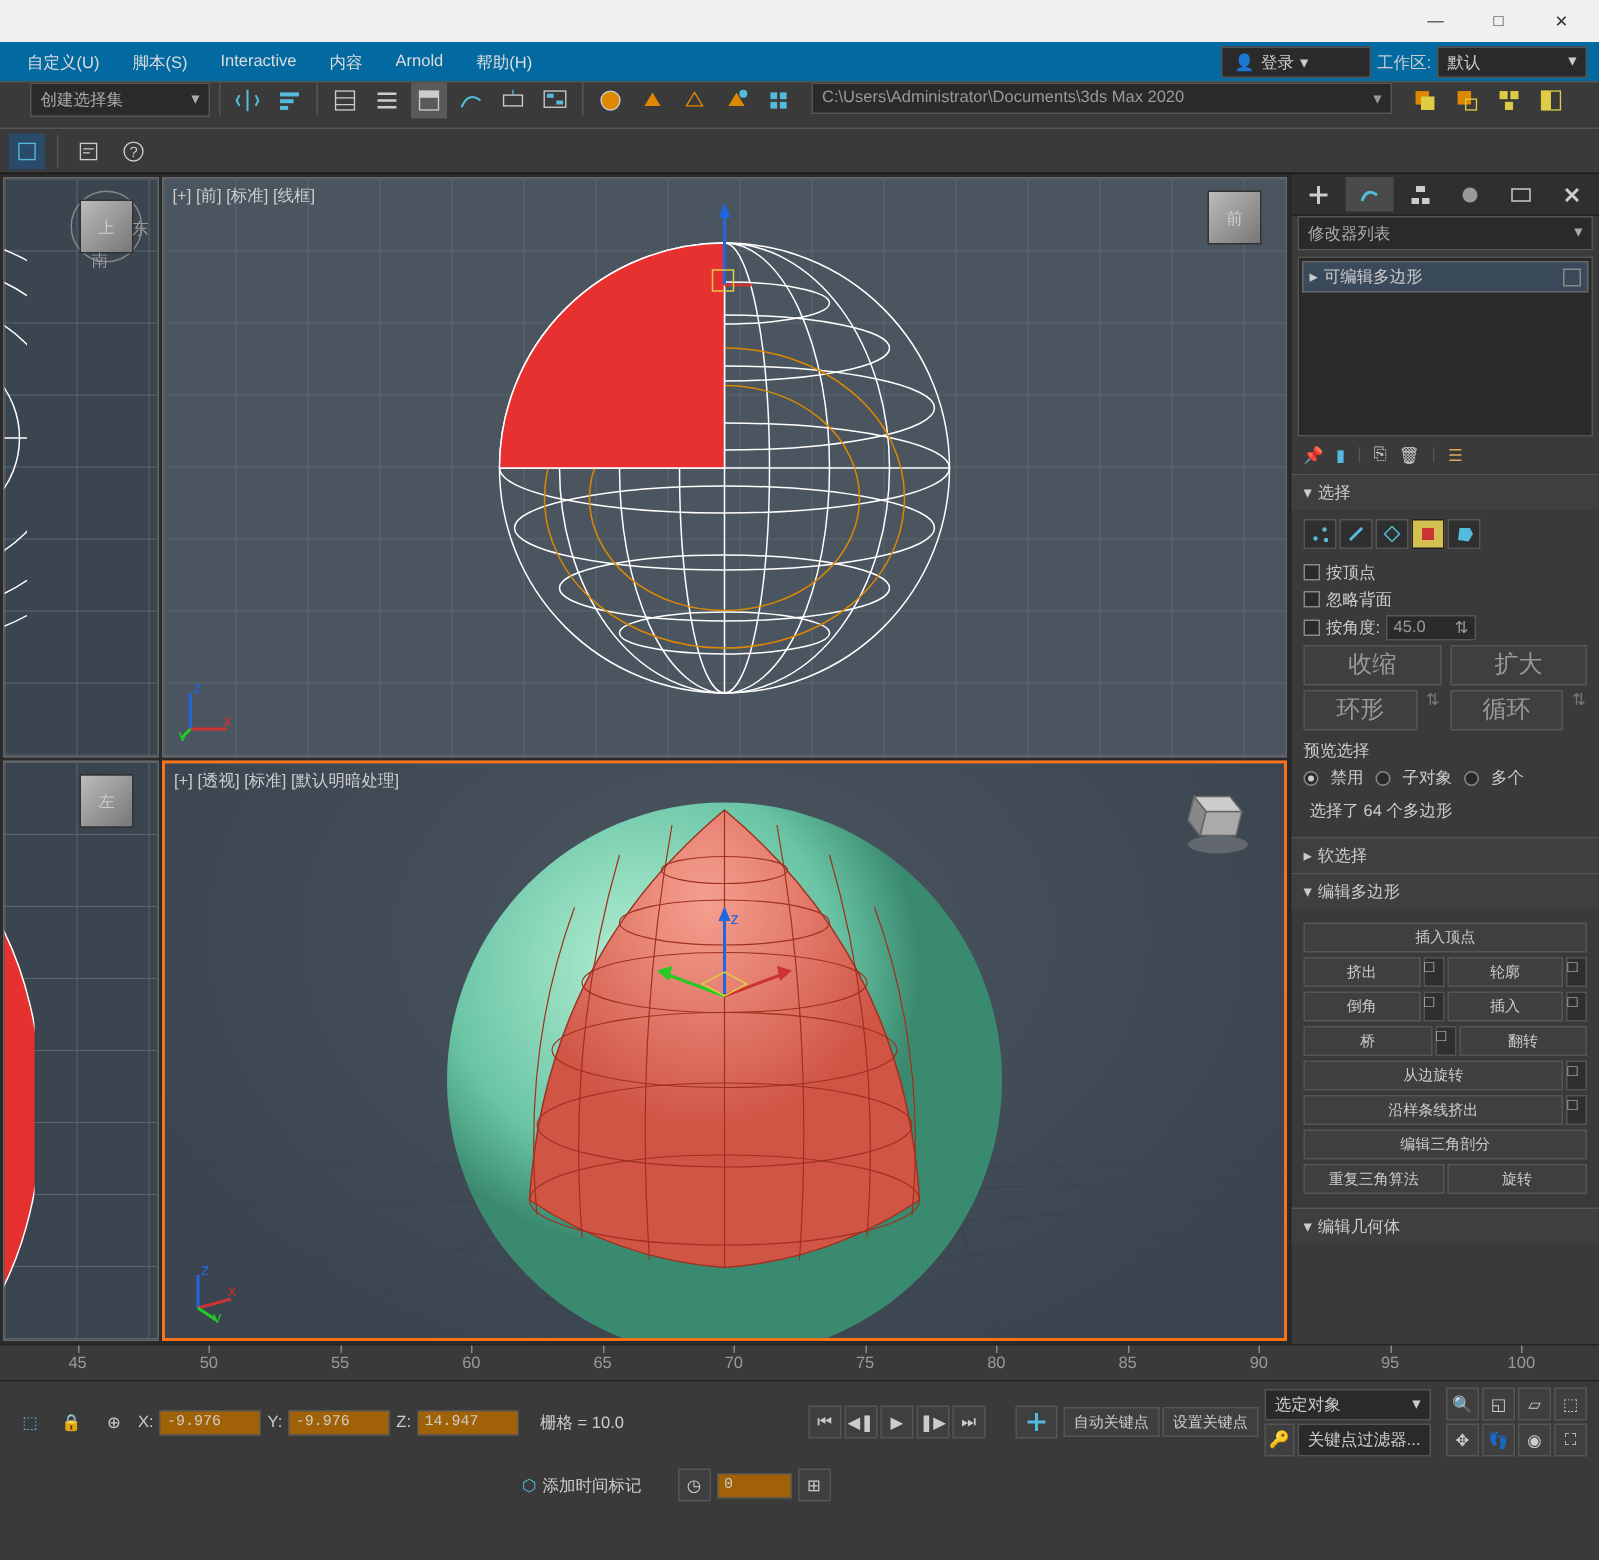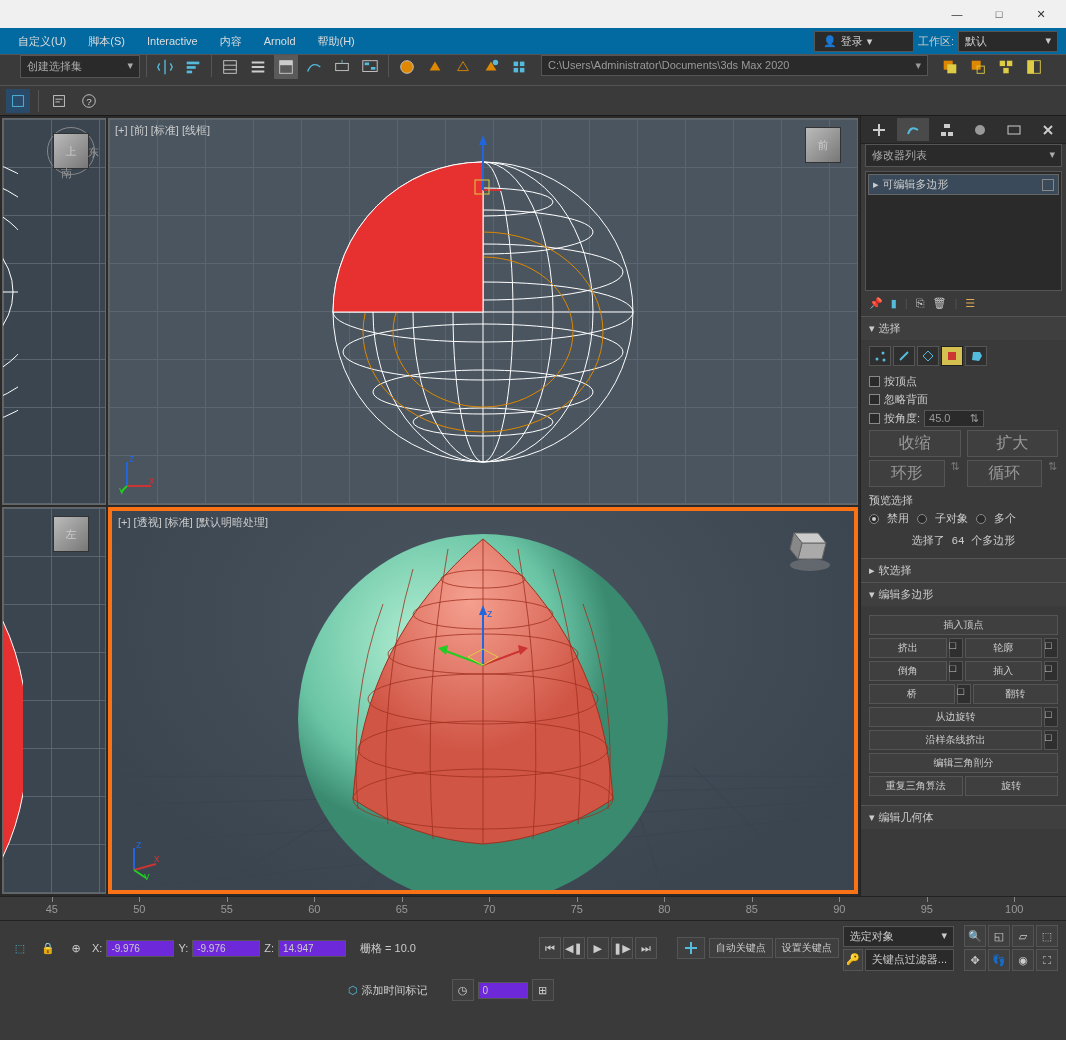--- a/index.html
+++ b/index.html
@@ -15,21 +15,21 @@
 .toolbar-dropdown { background: #2a2a2a; border: 1px solid #555; padding: 3px 6px; color: #aaa; min-width: 120px; display: flex; justify-content: space-between; }
 .toolbar-icon { width: 24px; height: 24px; display: flex; align-items: center; justify-content: center; border: 1px solid transparent; color: #ccc; }
 .toolbar-icon svg { width: 18px; height: 18px; }
 .toolbar-sep { width: 1px; height: 22px; background: #555; margin: 0 2px; }
 .path-box { background: #2a2a2a; border: 1px solid #555; padding: 3px 6px; color: #999; font-family: monospace; flex: 1; min-width: 200px; display: flex; justify-content: space-between; margin: 0 6px; }
 .subtoolbar { height: 30px; background: #3a3a3a; border-bottom: 1px solid #1a1a1a; display: flex; align-items: center; padding: 0 6px; gap: 6px; }
 .main-area { display: flex; height: 780px; }
 .viewports { flex: 1; display: flex; flex-direction: column; background: #2a2a2a; padding: 2px; gap: 2px; }
 .vp-row { display: flex; flex: 1; gap: 2px; }
 .viewport { background: #4a5560; position: relative; overflow: hidden; }
-.viewport.active { border: 4px solid #f97316; }
+.viewport.active { border: 2px solid #f97316; }
 .viewport:not(.active) { border: 1px solid #666; }
 .vp-tl { width: 104px; background: #3a4550; }
 .vp-tr { flex: 1; background: #4a5560; }
 .vp-bl { width: 104px; background: #3a4550; }
 .vp-br { flex: 1; background: #4a5560; }
 .vp-label { position: absolute; top: 4px; left: 6px; color: #ccc; font-size: 11px; z-index: 10; }
 .viewcube { position: absolute; top: 8px; right: 10px; width: 48px; height: 48px; z-index: 10; }
 .cube3d { width: 36px; height: 36px; background: linear-gradient(135deg, #bbb, #777); transform: rotate(0deg); border: 1px solid #333; margin: auto; }
 .sidepanel { width: 206px; background: #3a3a3a; border-left: 1px solid #222; display: flex; flex-direction: column; }
 .side-tabs { display: flex; height: 28px; background: #2f2f2f; border-bottom: 1px solid #222; gap: 2px; padding: 2px; }
@@ -50,31 +50,31 @@
 .subobj-btn { width: 22px; height: 20px; border: 1px solid #555; background: #2f2f2f; display: flex; align-items: center; justify-content: center; }
 .subobj-btn.active { background: #d4c050; border-color: #222; }
 .check-row { display: flex; align-items: center; gap: 4px; margin: 3px 0; }
 .check-box { width: 11px; height: 11px; border: 1px solid #888; background: #2a2a2a; }
 .num-input { background: #2a2a2a; border: 1px solid #555; padding: 1px 4px; color: #999; width: 60px; display: inline-flex; justify-content: space-between; }
 .btn-row { display: flex; gap: 6px; margin: 3px 0; }
 .panel-btn { flex: 1; background: #3f3f3f; border: 1px solid #555; padding: 2px 4px; text-align: center; color: #999; font-size: 16px; }
 .radio-row { display: flex; gap: 8px; margin: 3px 0; align-items: center; flex-wrap: wrap; }
 .radio { width: 10px; height: 10px; border-radius: 50%; border: 1px solid #888; background: #2a2a2a; }
 .radio.on::after { content: ''; display: block; width: 4px; height: 4px; border-radius: 50%; background: #ccc; margin: 2px; }
-.sel-info { text-align: center; padding: 4px; color: #ccc; font-family: Liberation Mono, monospace; }
+.sel-info { text-align: left; padding: 4px; color: #ccc; }
 .edit-poly-row { display: flex; gap: 2px; margin: 3px 0; }
 .ep-btn { flex: 1; background: #3f3f3f; border: 1px solid #555; padding: 2px; text-align: center; font-size: 10px; }
 .ep-btn-wide { background: #3f3f3f; border: 1px solid #555; padding: 2px; text-align: center; font-size: 10px; margin: 3px 0; }
 .ep-opt { width: 14px; background: #2f2f2f; border: 1px solid #555; }
 .timeline { height: 24px; background: #3a3a3a; border-top: 1px solid #222; position: relative; display: flex; align-items: center; padding: 0 8px; font-size: 10px; color: #999; }
 .tick { flex: 1; text-align: center; position: relative; }
 .tick::before { content: ''; position: absolute; top: -6px; left: 50%; width: 1px; height: 5px; background: #888; }
 .statusbar { height: 50px; background: #3a3a3a; border-top: 1px solid #222; display: flex; align-items: center; padding: 4px 8px; gap: 6px; flex-wrap: wrap; }
 .coord-label { color: #ccc; }
-.coord-input { background: #6d28d9; border: 1px solid #555; padding: 2px 4px; color: #ccc; width: 68px; font-family: Liberation Sans, sans-serif; font-size: 10px; }
+.coord-input { background: #a16207; border: 1px solid #555; padding: 2px 4px; color: #ccc; width: 68px; font-family: Liberation Mono, monospace; font-size: 10px; }
 .play-controls { display: flex; gap: 2px; }
 .play-btn { width: 22px; height: 22px; background: #3f3f3f; border: 1px solid #555; display: flex; align-items: center; justify-content: center; }
 .status-btn { background: #3f3f3f; border: 1px solid #555; padding: 2px 6px; font-size: 10px; }
 .status-dropdown { background: #2a2a2a; border: 1px solid #555; padding: 2px 6px; font-size: 10px; min-width: 80px; display: flex; justify-content: space-between; }
 
 .grid-bg { position: absolute; inset: 0; background-image: linear-gradient(#5a6570 1px, transparent 1px), linear-gradient(90deg, #5a6570 1px, transparent 1px); background-size: 48px 48px; }
 .grid-bg-persp { position: absolute; inset: 0; background: radial-gradient(ellipse at 50% 30%, #4a5560 0%, #3a4550 80%); }
 .sphere-wire { position: absolute; left: 50%; top: 50%; transform: translate(-50%, -50%); }
 </style>
 </head>

